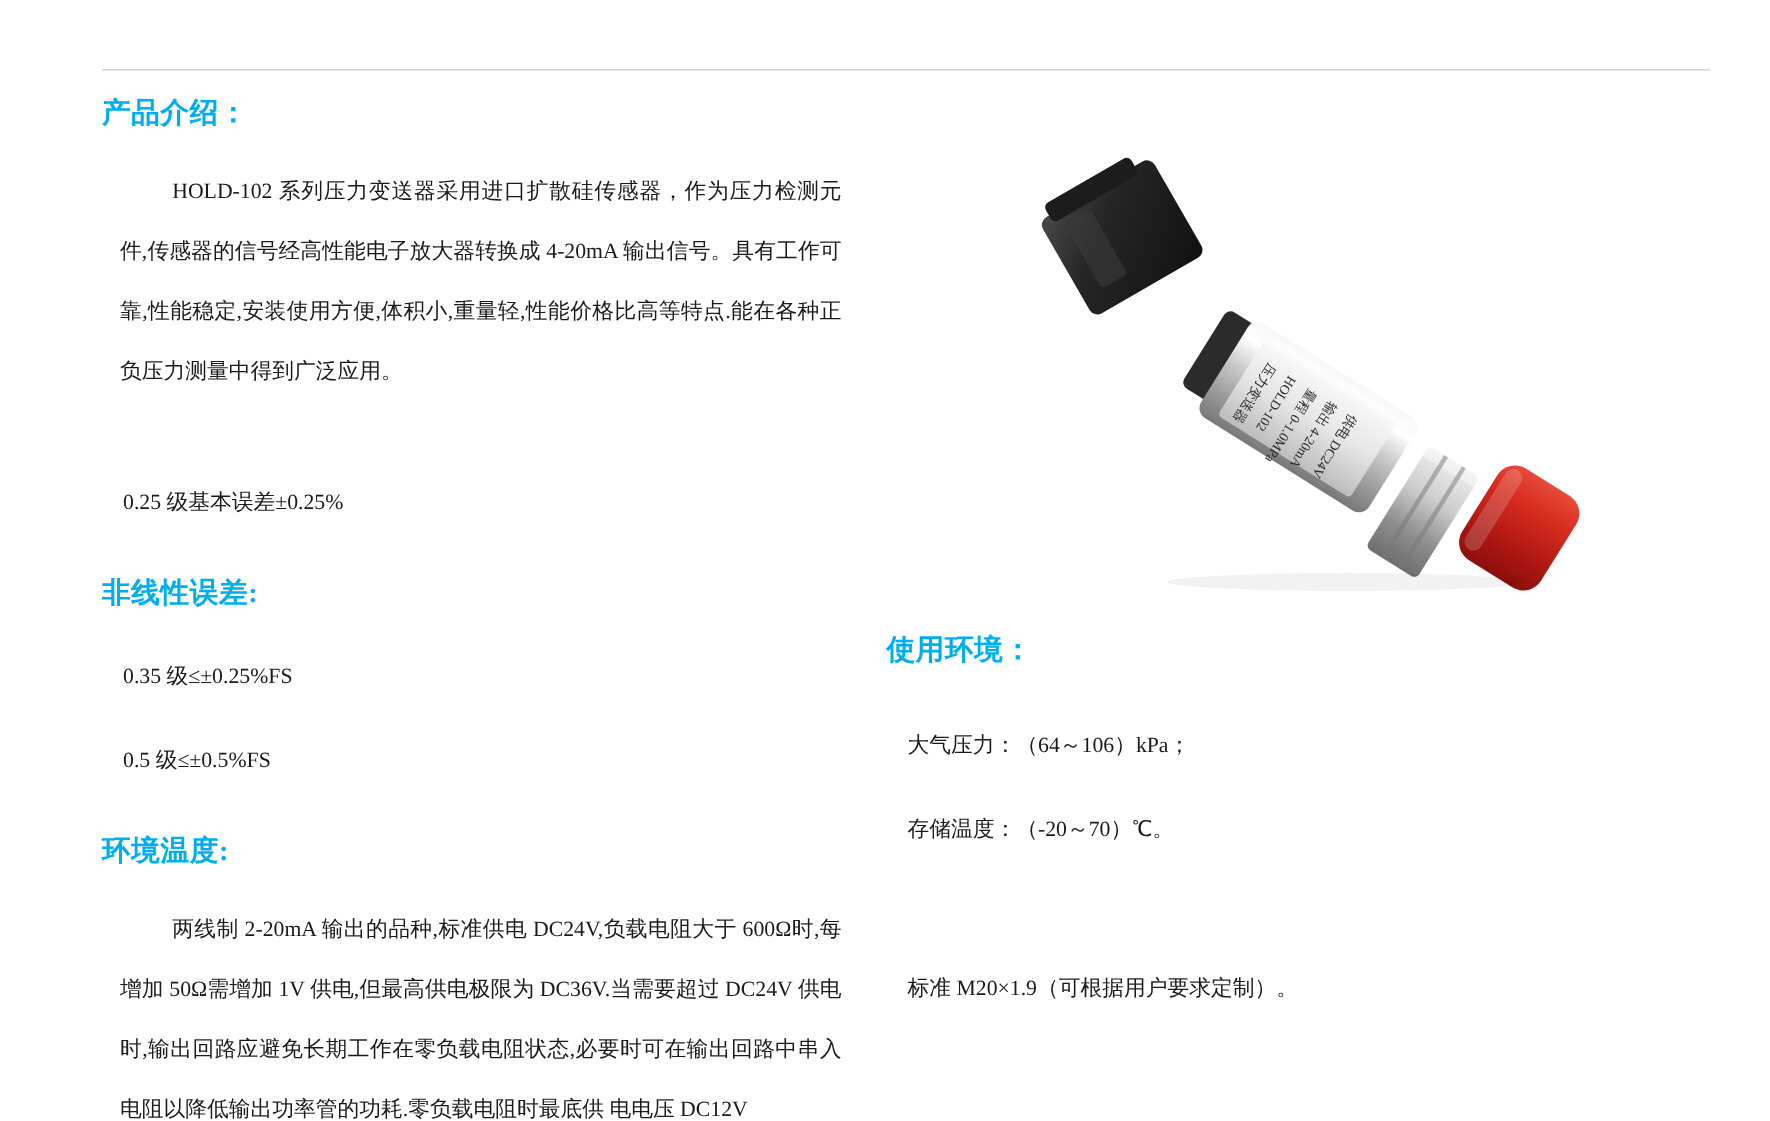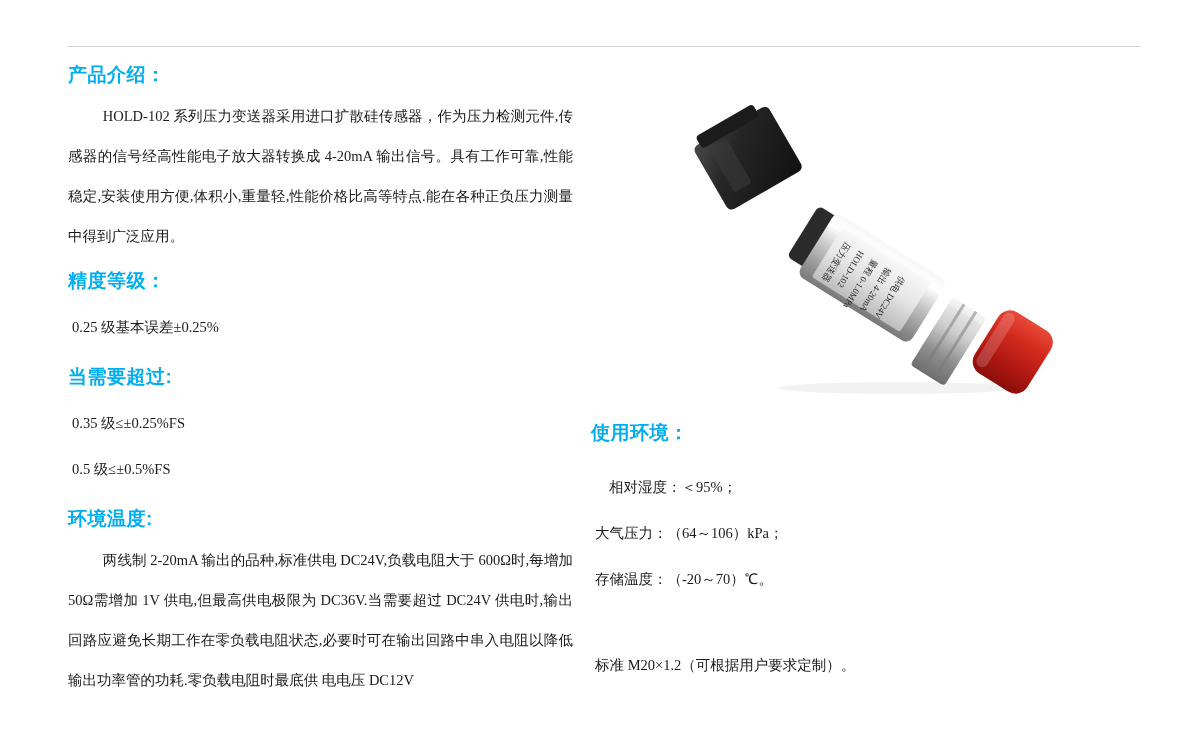--- a/index.html
+++ b/index.html
@@ -33,49 +33,49 @@
     top: 62px;
     width: 505px;
   }
   .col-right {
     position: absolute;
     left: 591px;
     top: 420px;
     width: 430px;
   }
   h2.section-title {
-    font-family: Liberation Sans, sans-serif;
+    font-family: Liberation Serif, serif;
     font-size: 19px;
     font-weight: bold;
     color: #00aeef;
     margin: 0;
     padding: 0;
     letter-spacing: 0.5px;
   }
   .spacer-8 { height: 8px; }
   .spacer-12 { height: 12px; }
   .spacer-16 { height: 16px; }
   .spacer-20 { height: 20px; }
   p.body-text {
     font-family: "Liberation Serif", serif;
     font-size: 14.5px;
     line-height: 40px;
-    margin: 0;
+    margin: 12px;
     padding: 0;
     color: #1a1a1a;
     text-align: justify;
   }
   p.body-text.indent {
     text-indent: 2.4em;
   }
   p.line {
     font-family: "Liberation Serif", serif;
     font-size: 14.5px;
     line-height: 42px;
-    margin: 4px;
+    margin: 14px;
     padding: 0;
     color: #1a1a1a;
   }
   p.line.sub-indent {
     padding-left: 14px;
   }
   .right-block h2.section-title {
     font-size: 19px;
   }
   .product-image {
@@ -93,26 +93,25 @@
 
   <div class="top-rule"></div>
 
   <div class="col-left">
 
     <h2 class="section-title">产品介绍：</h2>
     <div class="spacer-8"></div>
     <p class="body-text indent">HOLD-102 系列压力变送器采用进口扩散硅传感器，作为压力检测元件,传感器的信号经高性能电子放大器转换成 4-20mA 输出信号。具有工作可靠,性能稳定,安装使用方便,体积小,重量轻,性能价格比高等特点.能在各种正负压力测量中得到广泛应用。</p>
 
     <div class="spacer-12"></div>
-    <h2 class="section-title">精度等级：</h2>
     <div class="spacer-8"></div>
     <p class="line">0.25 级基本误差±0.25%</p>
 
     <div class="spacer-12"></div>
-    <h2 class="section-title">当需要超过:</h2>
+    <h2 class="section-title">非线性误差:</h2>
     <div class="spacer-8"></div>
     <p class="line">0.35 级≤±0.25%FS</p>
     <p class="line">0.5 级≤±0.5%FS</p>
 
     <div class="spacer-12"></div>
     <h2 class="section-title">环境温度:</h2>
     <div class="spacer-8"></div>
     <p class="body-text indent">两线制 2-20mA 输出的品种,标准供电 DC24V,负载电阻大于 600Ω时,每增加 50Ω需增加 1V 供电,但最高供电极限为 DC36V.当需要超过 DC24V 供电时,输出回路应避免长期工作在零负载电阻状态,必要时可在输出回路中串入电阻以降低输出功率管的功耗.零负载电阻时最底供 电电压 DC12V</p>
   </div>
 
@@ -187,22 +186,21 @@
       </g>
 
       <ellipse cx="250" cy="292" rx="120" ry="6" fill="#000000" opacity="0.05"></ellipse>
     </svg>
     
   </div>
 
   <div class="col-right right-block">
     <h2 class="section-title">使用环境：</h2>
     <div class="spacer-16"></div>
-    <p class="line sub-indent">相对湿度：＜95%；</p>
     <p class="line">大气压力：（64～106）kPa；</p>
     <p class="line">存储温度：（-20～70）℃。</p>
 
     <div class="spacer-20"></div>
     <div class="spacer-16"></div>
-    <p class="line">标准 M20×1.2（可根据用户要求定制）。</p>
+    <p class="line">标准 M20×1.9（可根据用户要求定制）。</p>
   </div>
 
 </div>
 
 </body></html>

